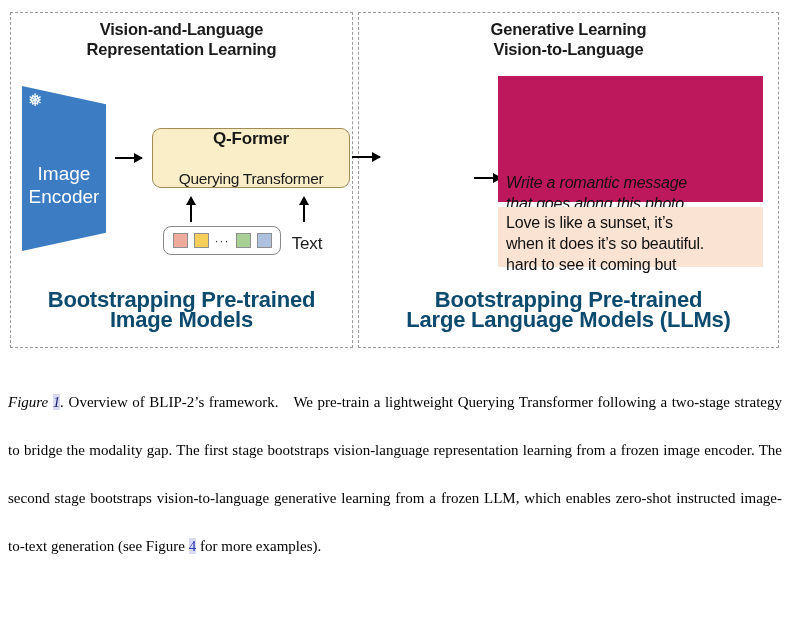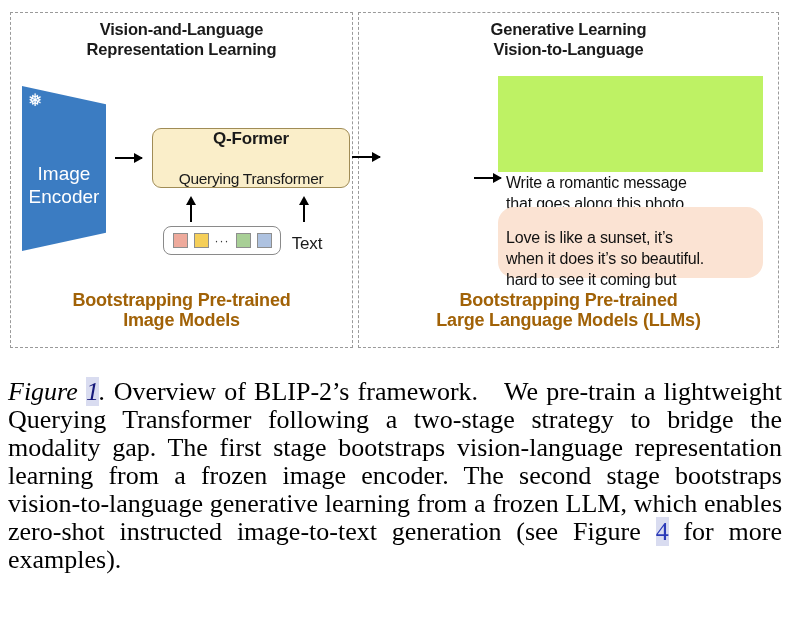--- a/index.html
+++ b/index.html
@@ -6,22 +6,22 @@
   body{width:790px;height:638px;font-family:"Liberation Sans",sans-serif;color:#1a1a1a;-webkit-font-smoothing:antialiased;}
   #root{position:relative;width:790px;height:638px;overflow:hidden;}
 
   
   .panel{position:absolute;border:1.6px dashed #9a9a9a;box-sizing:border-box;}
   #panel-left{left:10px;top:12px;width:343px;height:336px;}
   #panel-right{left:358px;top:12px;width:421px;height:336px;}
 
   .panel-title{position:absolute;text-align:center;font-weight:bold;font-size:16.5px;
                line-height:20px;letter-spacing:-0.2px;color:#1a1a1a;}
-  .panel-caption{position:absolute;text-align:center;font-weight:bold;font-size:18px;
-                 line-height:20px;letter-spacing:-0.2px;color:#a16207;}
+  .panel-caption{position:absolute;text-align:center;font-weight:bold;font-size:22px;
+                 line-height:20px;letter-spacing:-0.2px;color:#0c4a6e;}
 
   #left-title{left:10px;top:19px;width:343px;}
   #right-title{left:358px;top:19px;width:421px;}
   #left-caption{left:10px;top:290px;width:343px;}
   #right-caption{left:358px;top:290px;width:421px;}
 
   
   .trap{position:absolute;background:#3b7cc2;display:flex;align-items:center;
         justify-content:center;color:#ffffff;text-align:center;}
   #image-encoder{left:22px;top:86px;width:84px;height:165px;
@@ -65,29 +65,29 @@
   .arrow-up::after{content:"";position:absolute;left:-4px;top:-8px;
       border-bottom:9px solid #000;border-left:5px solid transparent;border-right:5px solid transparent;}
 
   #arrow-enc-qf{left:115px;top:157px;width:27px;}
   #arrow-qf-llm{left:352px;top:156px;width:28px;}
   #arrow-llm-out{left:474px;top:177px;width:27px;}
   #arrow-queries{left:190px;top:204px;height:18px;}
   #arrow-text{left:303px;top:204px;height:18px;}
 
   
-  #prompt-box{position:absolute;left:498px;top:76px;width:265px;height:96px;
-      background:#bef264;box-sizing:border-box;padding:6px 8px 4px 8px;}
-  #response-box{position:absolute;left:498px;top:207px;width:265px;height:71px;
-      background:#fbe3d3;box-sizing:border-box;padding:20px 8px;border-radius:16px;}
+  #prompt-box{position:absolute;left:498px;top:76px;width:265px;height:126px;
+      background:#be185d;box-sizing:border-box;padding:6px 8px 4px 8px;font-style:italic;}
+  #response-box{position:absolute;left:498px;top:207px;width:265px;height:60px;
+      background:#fbe3d3;box-sizing:border-box;padding:5px 8px;}
   .bubble-text{font-size:16px;line-height:21px;letter-spacing:-0.2px;color:#111;}
 
   
   #caption{position:absolute;left:8px;top:378px;width:774px;
-      font-family:"Liberation Serif",serif;font-size:26px;line-height:28px;
+      font-family:"Liberation Serif",serif;font-size:15px;line-height:48px;
       text-align:justify;color:#000;}
   #caption .fig-label{font-style:italic;}
   .xref{background:#d9dcf0;color:#16197a;}
   .xref-blue{background:#d9dcf0;color:#2b3ab8;}
 </style>
 </head>
 <body>
 
 <div id="root">
 

